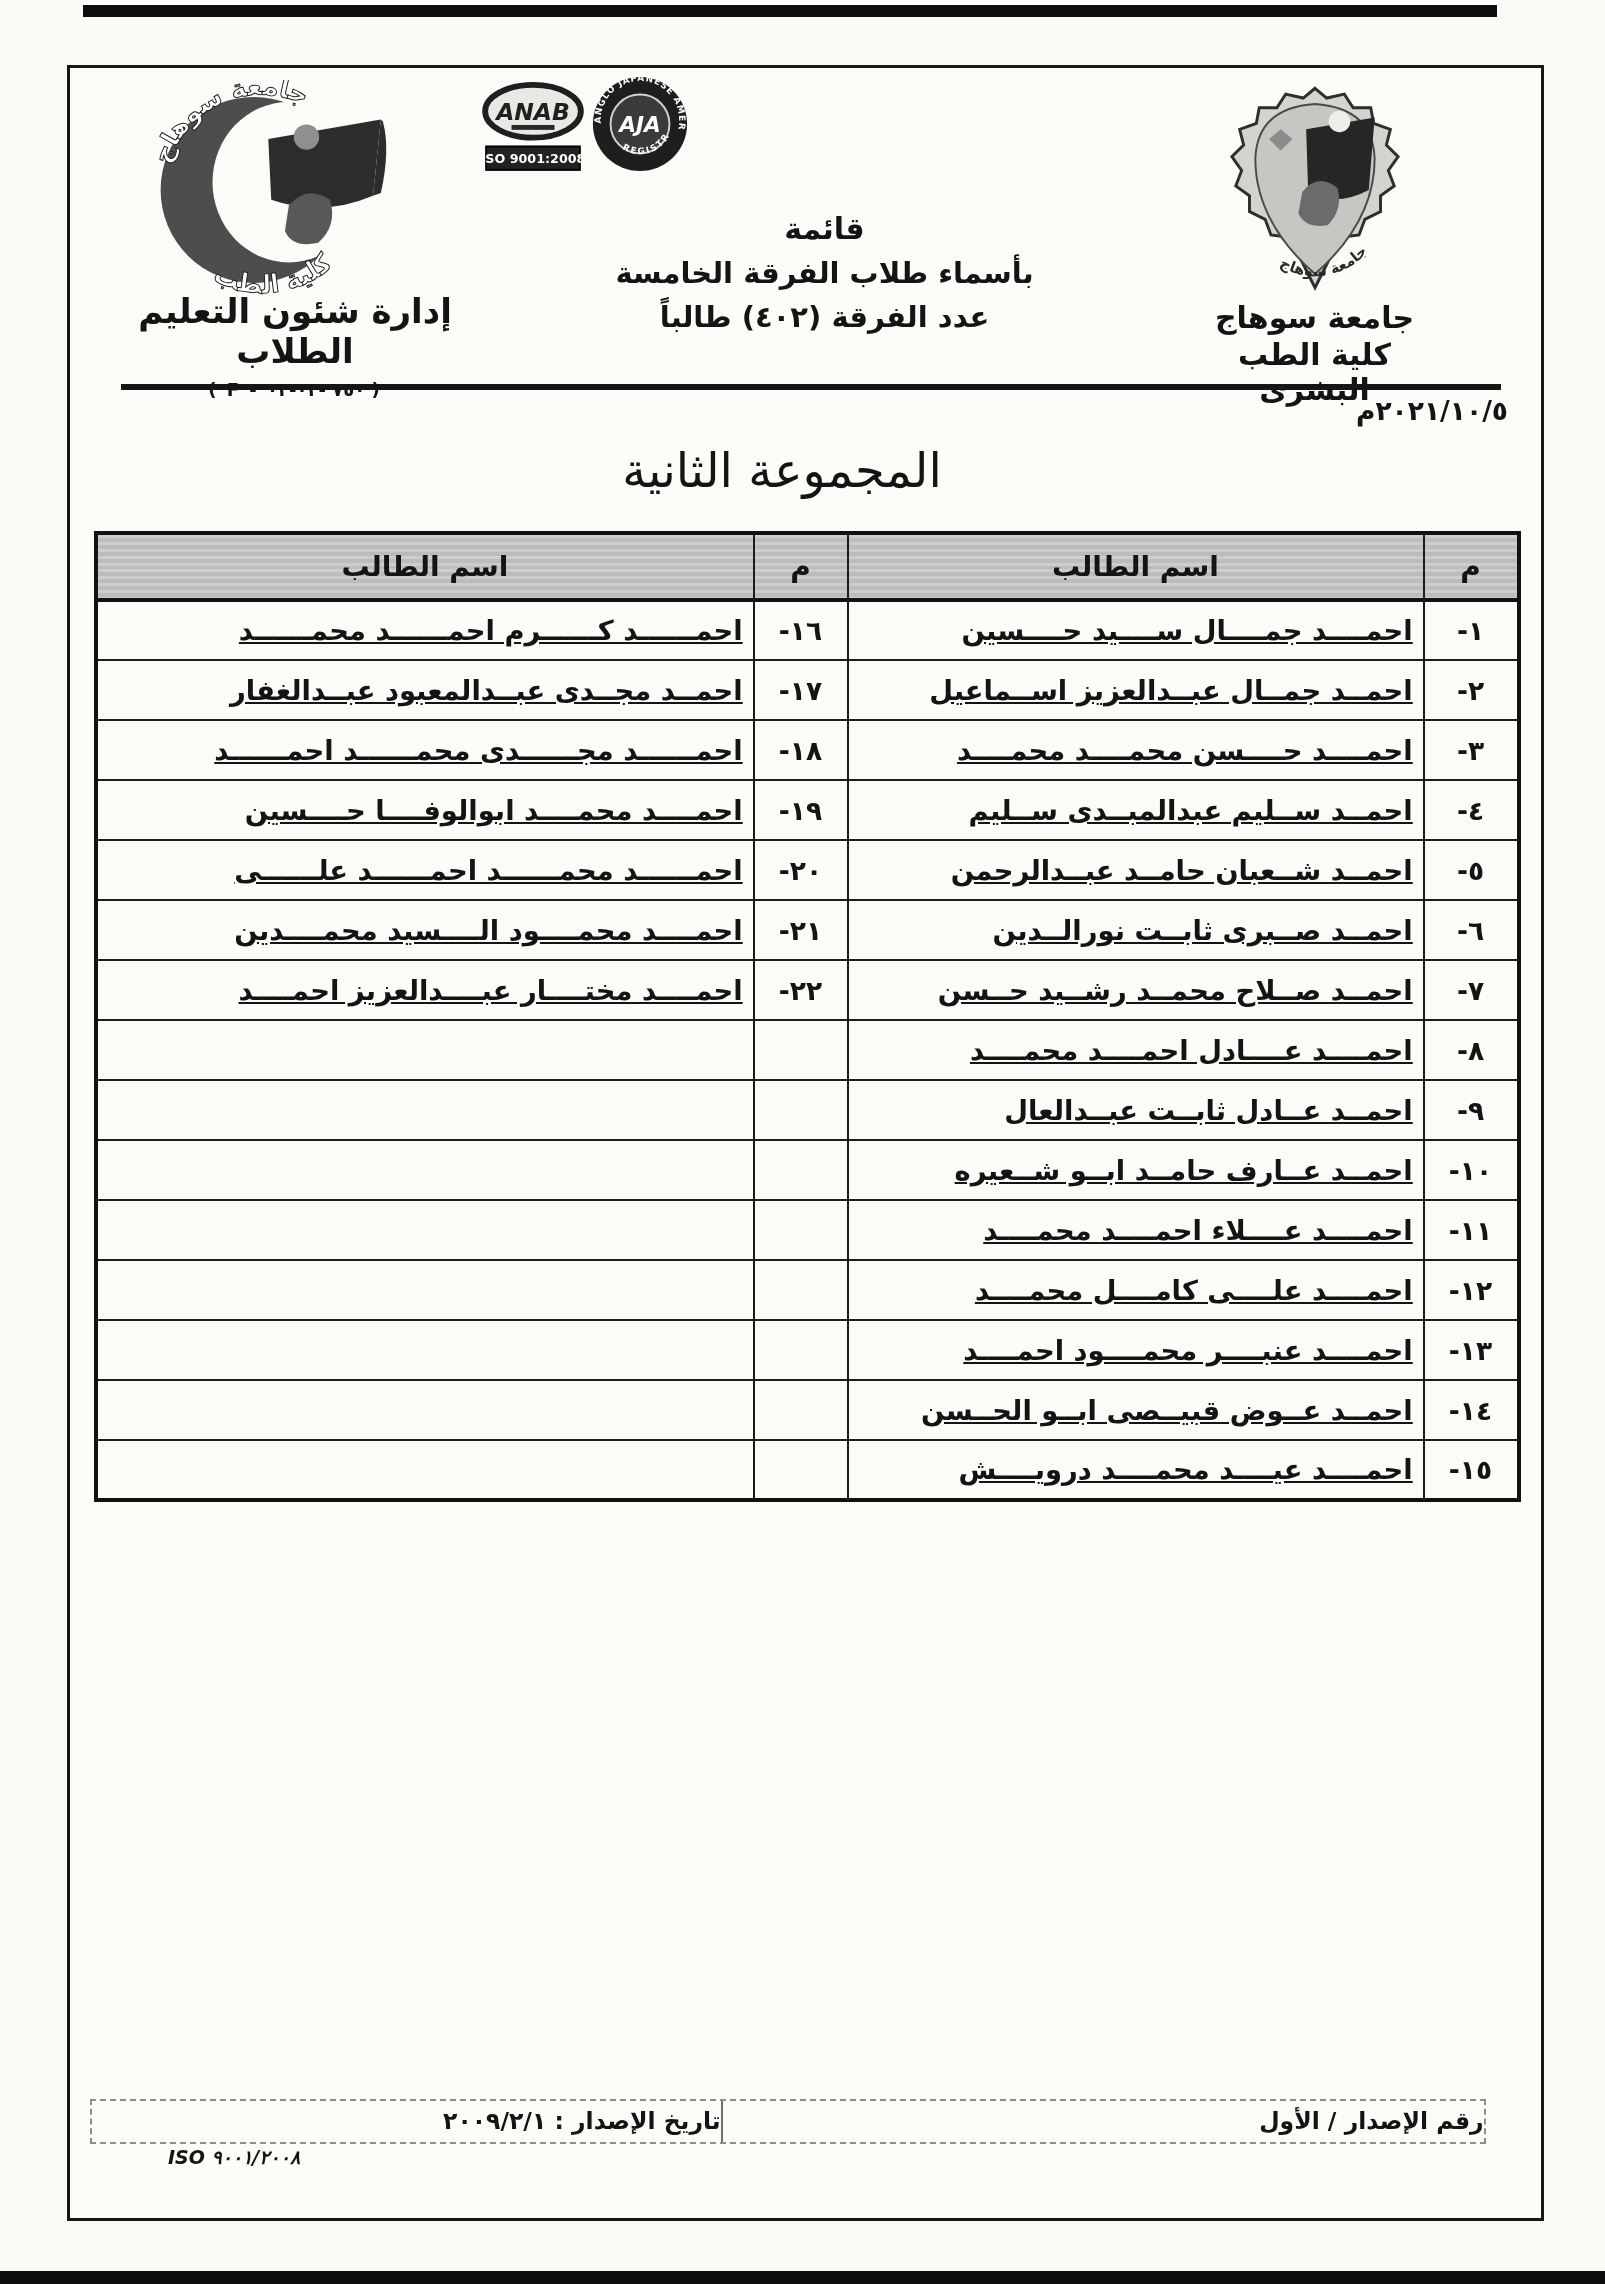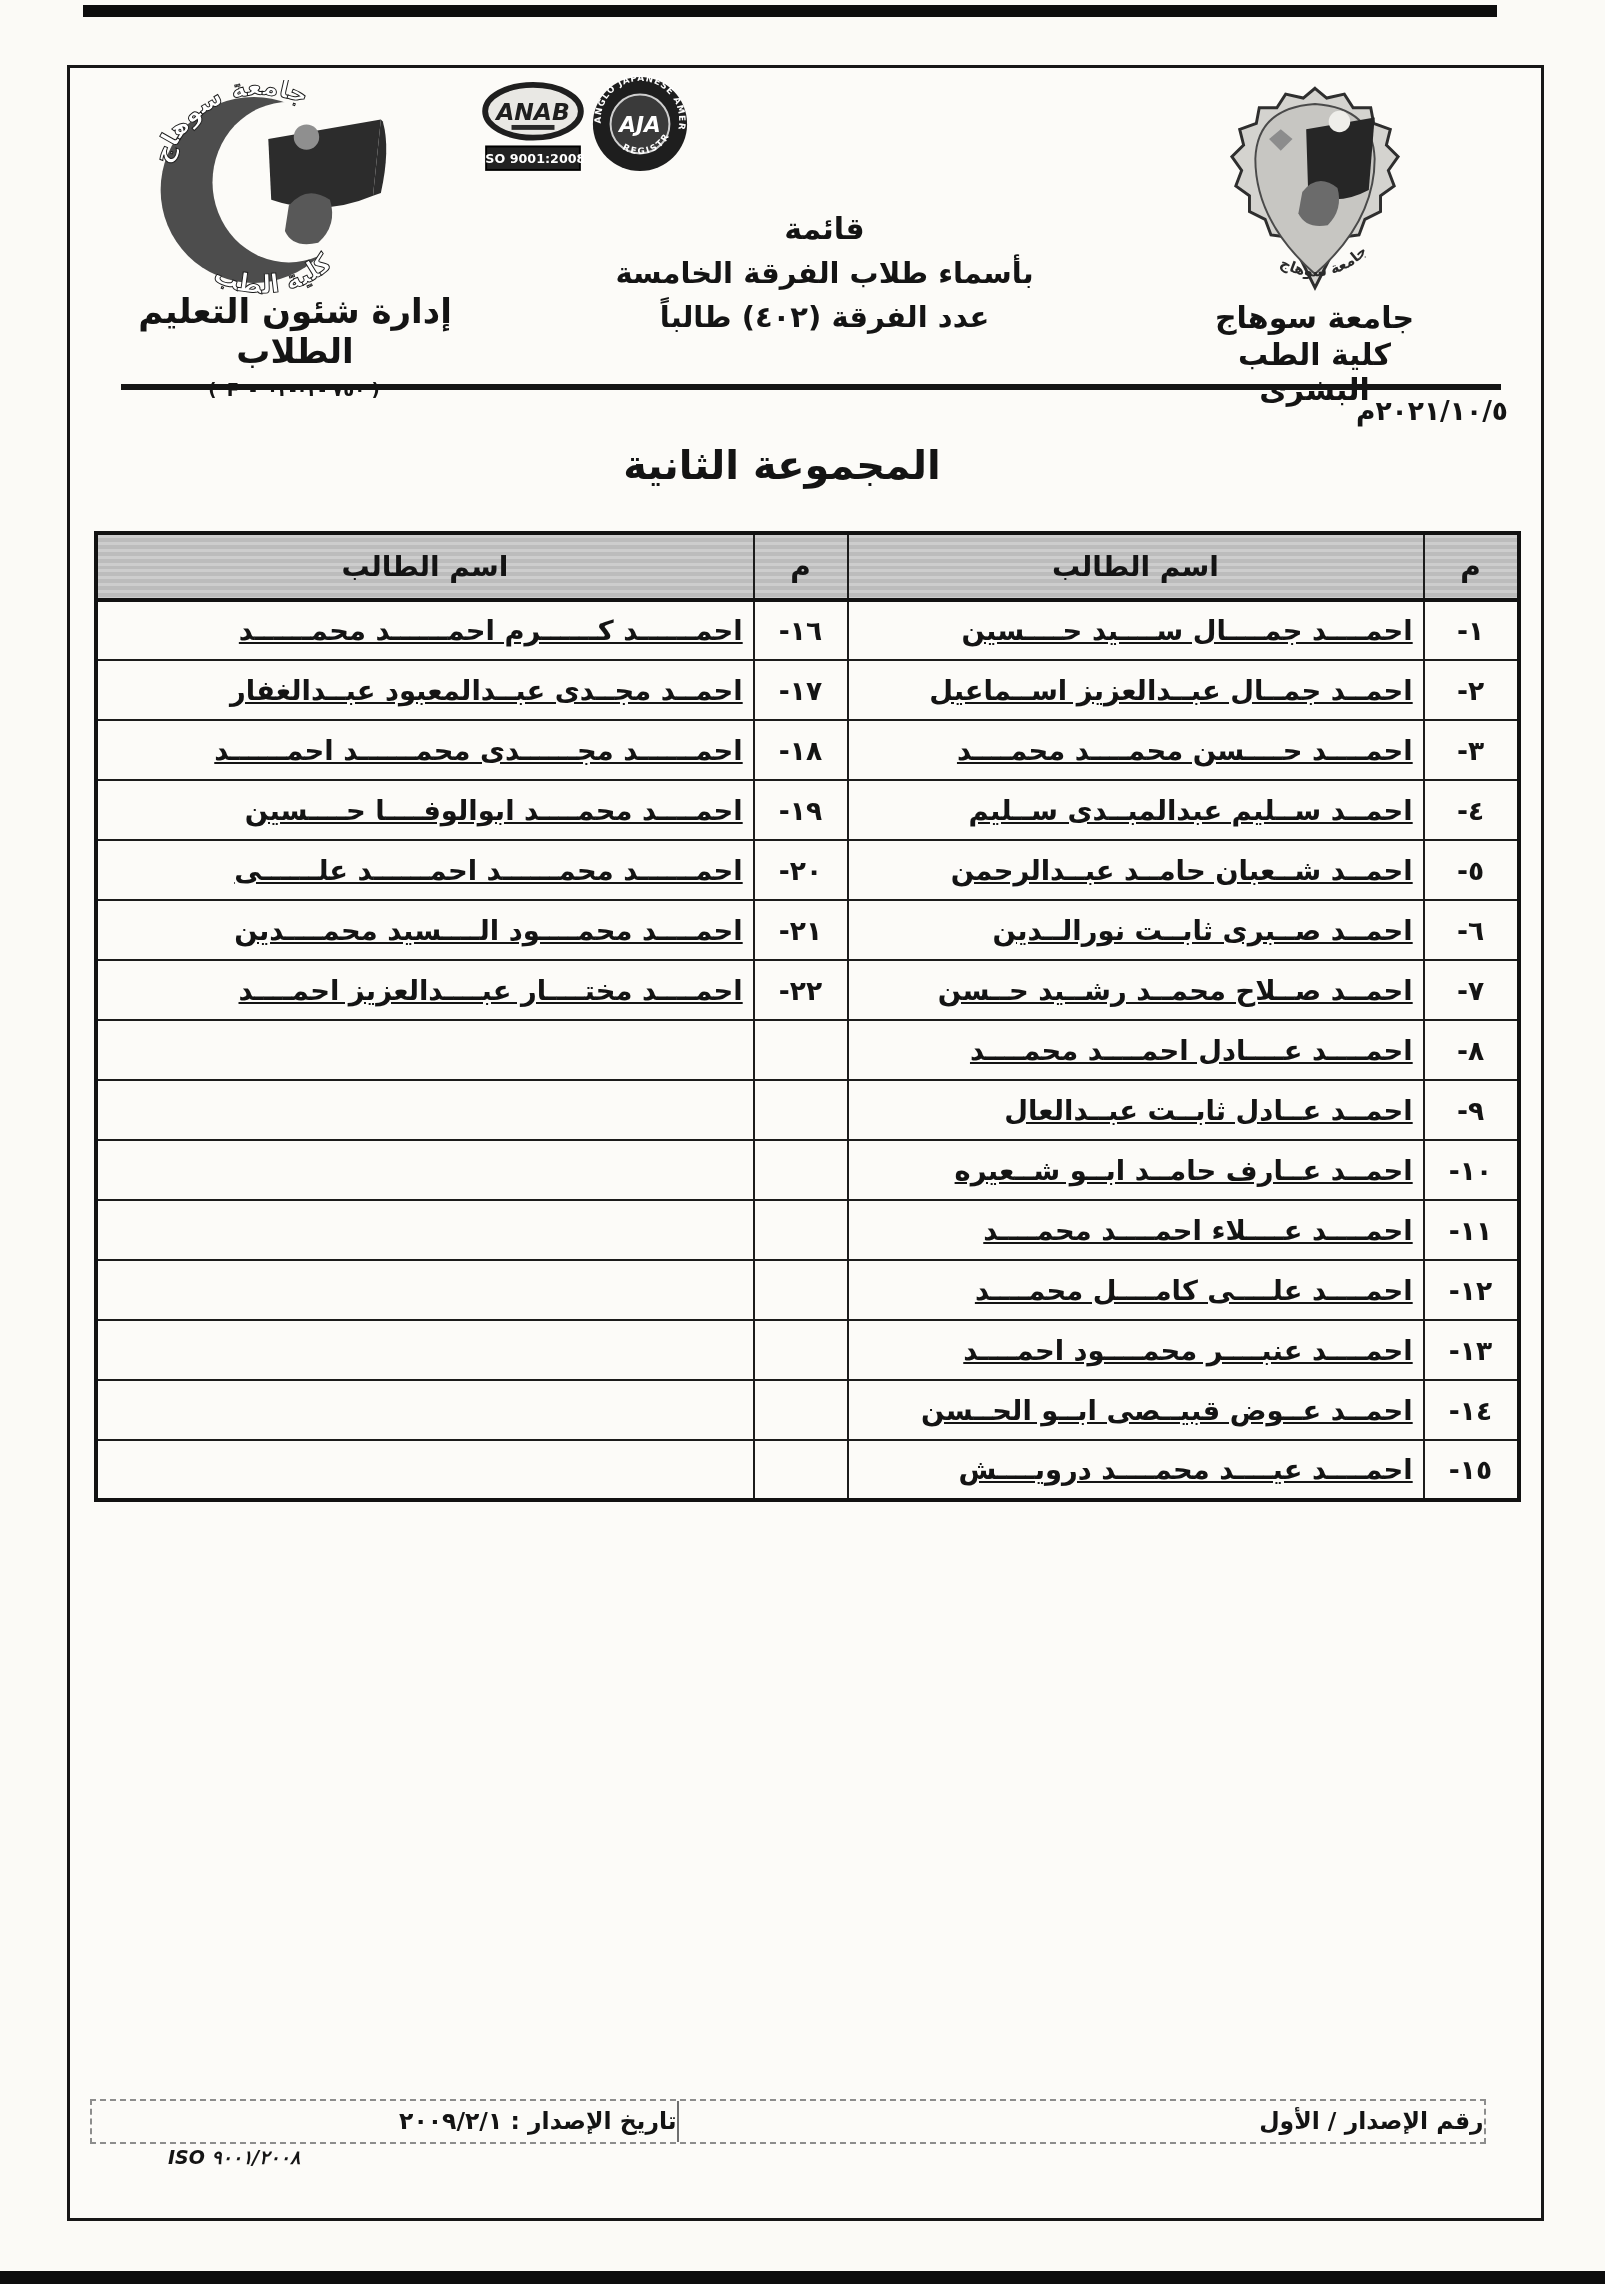--- a/index.html
+++ b/index.html
@@ -24,21 +24,21 @@
   .aja{position:absolute;left:106px;top:0px;}
   .lh-center-text{position:absolute;left:544px;top:139px;width:421px;text-align:center;direction:rtl;font-weight:bold;}
   .lh-center-text div{font-size:29px;line-height:44px;text-align:center;}
   .lh-center-text .t1{font-size:30px;}
   .lh-right{position:absolute;left:1127px;top:13.7px;width:235px;text-align:center;}
   .lh-right svg{display:block;margin:0 auto;}
   .lh-right .uni{font-size:30px;font-weight:bold;margin-top:3.9px;}
   .lh-right .fac{font-size:30px;font-weight:bold;margin-top:2px;}
   .lh-divider{position:absolute;left:51px;top:316px;width:1380px;height:5.9px;background:#161616;}
   .doc-date{position:absolute;top:327px;right:33px;font-size:26.5px;font-weight:bold;direction:rtl;}
-  .group-title{position:absolute;left:0;top:374px;width:100%;text-align:center;font-size:40px;font-weight:bold;transform:translateX(-23.5px);direction:rtl;}
+  .group-title{position:absolute;left:0;top:374px;width:100%;text-align:center;font-size:48px;font-weight:normal;transform:translateX(-23.5px);direction:rtl;}
   
   .students-table{
     position:absolute;left:23.5px;top:463px;width:1427px;
     border-collapse:collapse;direction:rtl;table-layout:fixed;
     border:4.9px solid #121212;
   }
   .students-table th,.students-table td{border:2px solid #1c1c1c;box-sizing:border-box;}
   .students-table th{
     height:67px;font-size:28px;font-weight:bold;
     background:repeating-linear-gradient(180deg,#cdcdcd 0 2.9px,#bcbcbc 2.9px 6.9px);
@@ -49,21 +49,21 @@
   .students-table td.name{
     text-align:right;padding:0 9.8px 0 3.9px;font-size:27.4px;font-weight:bold;
     white-space:nowrap;overflow:hidden;text-decoration:underline;
   }
   
   .footer-table{
     position:absolute;left:19.6px;top:2031px;width:1396px;height:45px;
     display:flex;direction:rtl;border:2px dashed #8d8d8d;box-sizing:border-box;background:#fcfbf8;
   }
   .footer-cell{font-size:23.5px;font-weight:bold;line-height:41px;direction:rtl;}
-  .footer-cell.issue-no{width:761px;border-left:2px solid #6f6f6f;padding-left:44px;}
+  .footer-cell.issue-no{width:761px;border-left:2px solid #6f6f6f;}
   .footer-cell.issue-date{flex:1;}
   .iso-line{position:absolute;left:98px;top:2078px;font-size:19px;font-weight:bold;font-style:italic;direction:ltr;}
 </style>
 </head>
 <body>
 
 <div class="scan-bar" style="left:83px;top:4.9px;width:1414px;height:11.8px;"></div>
 <div class="scan-bar" style="left:0;top:2271px;width:1605px;height:13.7px;"></div>
 
 <div class="page-frame">

